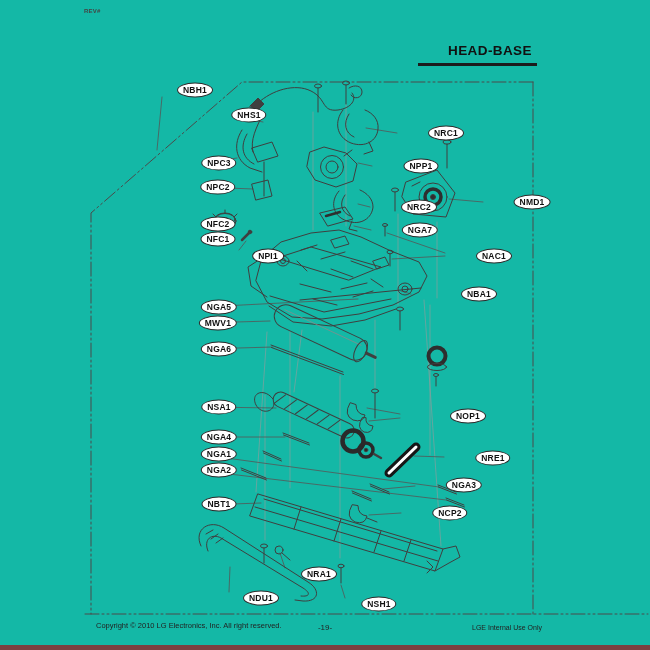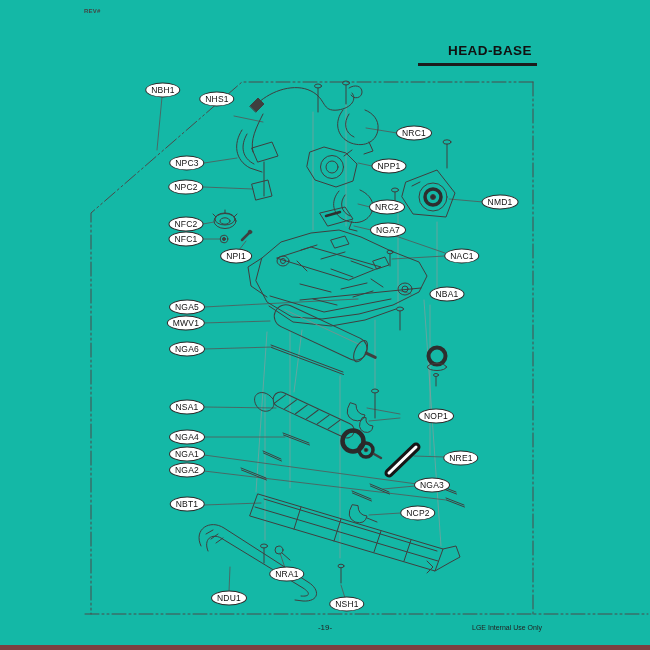--- a/index.html
+++ b/index.html
@@ -19,23 +19,24 @@
   }
   .title-rule {
     position:absolute; left:418px; top:63px; width:119px; height:2.5px;
     background:#1c1c1c;
   }
   .art-svg { position:absolute; left:0; top:0; }
   .part-label {
     position:absolute; transform:translate(-50%,-50%);
     border:1.2px solid #2b2b2b; border-radius:50%;
     background:#fff; color:#111;
-    font-size:8.5px; line-height:11px; font-weight:normal;
+    font-size:8.5px; line-height:11px; font-weight:bold;
     padding:1px 5px; white-space:nowrap; text-align:right;
     letter-spacing:0.2px;
+    margin-left:32px;
   }
   .footer-left {
     position:absolute; left:96px; top:621px;
     font-size:7.5px; line-height:9.5px; color:#222;
   }
   .page-number {
     position:absolute; left:300px; top:623px; width:50px;
     text-align:center; font-size:8px; color:#222;
   }
   .footer-right {
@@ -302,21 +303,21 @@
     </g>
 
     <g>
       <circle cx="279" cy="550" r="4"></circle>
       <line x1="282" y1="553" x2="290" y2="560"></line>
     </g>
   </svg>
 
   <div id="label-layer">
       <div class="part-label" style="left: 163px; top: 90px;">NBH1</div>
-      <div class="part-label" style="left: 217px; top: 99px;">NHS1</div>
+      <div class="part-label" style="left: 217px; top: 115px;">NHS1</div>
       <div class="part-label" style="left: 187px; top: 163px;">NPC3</div>
       <div class="part-label" style="left: 186px; top: 187px;">NPC2</div>
       <div class="part-label" style="left: 186px; top: 224px;">NFC2</div>
       <div class="part-label" style="left: 186px; top: 239px;">NFC1</div>
       <div class="part-label" style="left: 236px; top: 256px;">NPI1</div>
       <div class="part-label" style="left: 187px; top: 307px;">NGA5</div>
       <div class="part-label" style="left: 186px; top: 323px;">MWV1</div>
       <div class="part-label" style="left: 187px; top: 349px;">NGA6</div>
       <div class="part-label" style="left: 187px; top: 407px;">NSA1</div>
       <div class="part-label" style="left: 187px; top: 437px;">NGA4</div>
@@ -333,18 +334,19 @@
       <div class="part-label" style="left: 388px; top: 230px;">NGA7</div>
       <div class="part-label" style="left: 462px; top: 256px;">NAC1</div>
       <div class="part-label" style="left: 447px; top: 294px;">NBA1</div>
       <div class="part-label" style="left: 436px; top: 416px;">NOP1</div>
       <div class="part-label" style="left: 461px; top: 458px;">NRE1</div>
       <div class="part-label" style="left: 432px; top: 485px;">NGA3</div>
       <div class="part-label" style="left: 418px; top: 513px;">NCP2</div>
     </div>
 
   <div class="footer-left">
+    <div>Copyright © 2010 LG Electronics, Inc. All right reserved.</div>
   </div>
   <div class="page-number">-19-</div>
   <div class="footer-right">LGE Internal Use Only</div>
   <div class="red-bar"></div>
 
 </div>
 
 </body></html>

